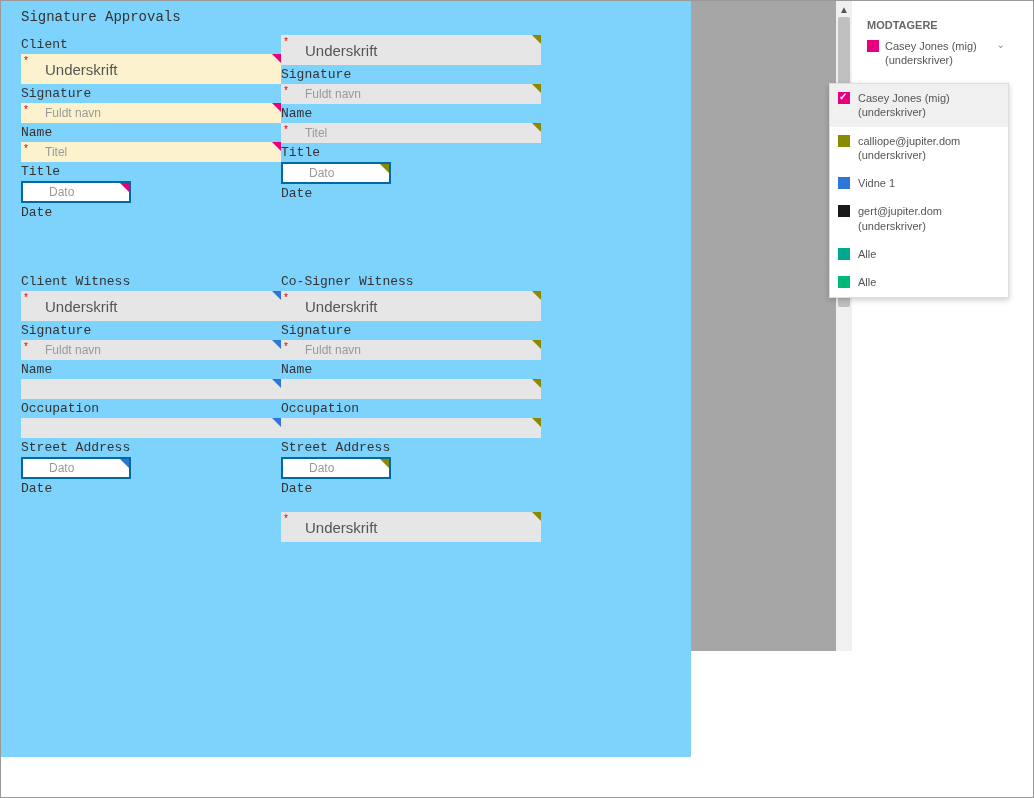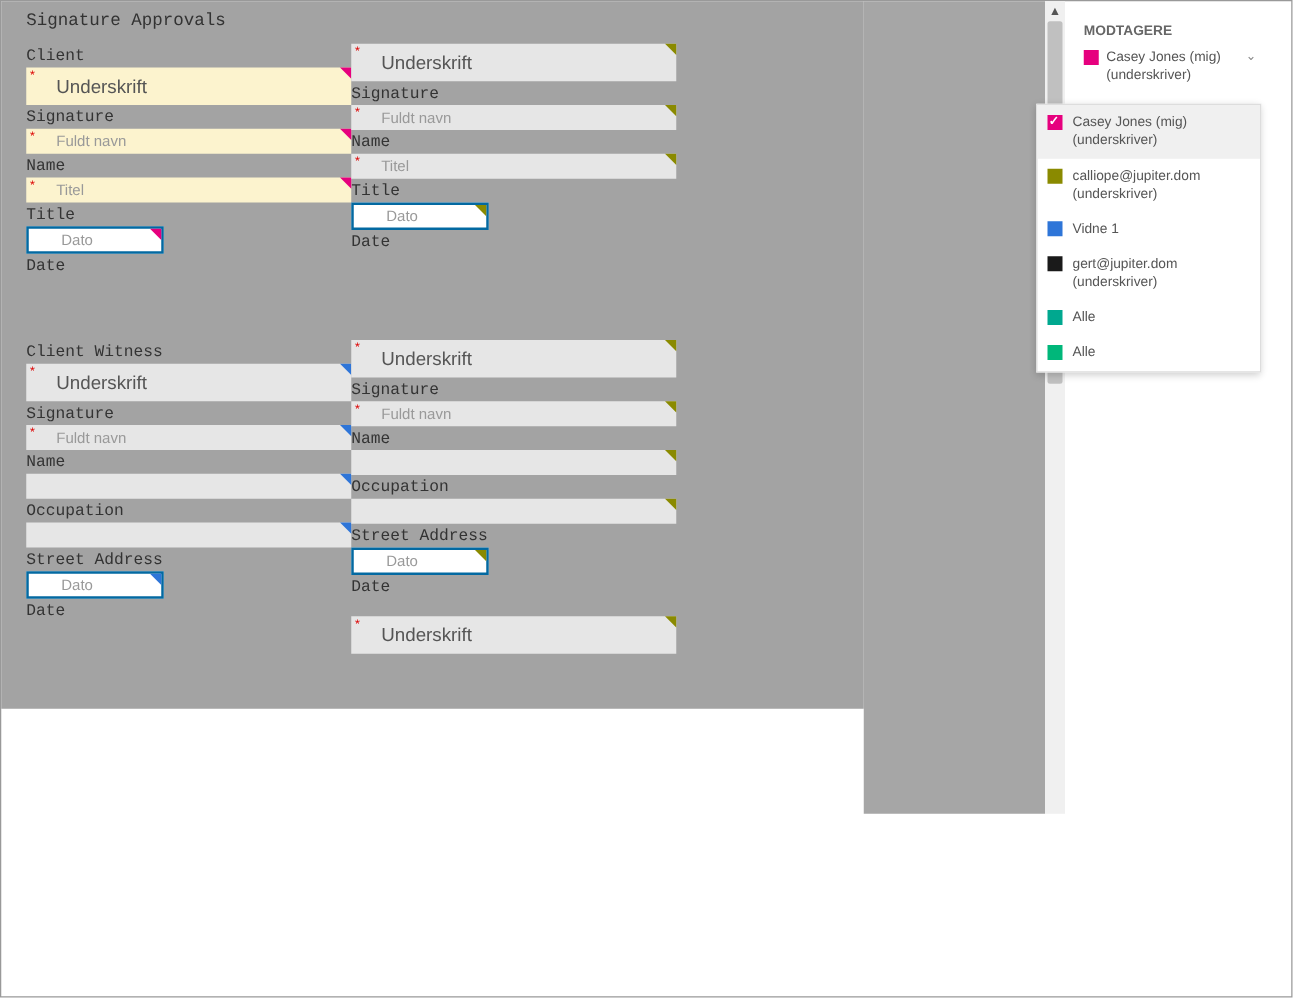--- a/index.html
+++ b/index.html
@@ -11,22 +11,22 @@
   position: relative;
   overflow: hidden;
   border: 1px solid #999;
   box-shadow: 3px 3px 6px rgba(0,0,0,0.3);
 }
 .doc-area {
   position: absolute;
   left: 0;
   top: 0;
   width: 690px;
-  height: 566px;
-  background: #a3a3a3;
+  height: 756px;
+  background: #7dd3fc;
   padding: 8px 20px;
 }
 .gray-panel {
   position: absolute;
   left: 690px;
   top: 0;
   width: 145px;
   height: 650px;
   background: #a6a6a6;
 }
@@ -284,20 +284,21 @@
       </div>
       <div class="label">Street Address</div>
       <div class="field-box white narrow">
         <span class="ph">Dato</span>
         <span class="corner blue"></span>
       </div>
       <div class="label">Date</div>
     </div>
 
     <div class="col">
+      <div class="label">Co-Signer Witness</div>
       <div class="field-box large gray">
         <span class="req">*</span>
         <span class="ph">Underskrift</span>
         <span class="corner olive"></span>
       </div>
       <div class="label">Signature</div>
       <div class="field-box gray">
         <span class="req">*</span>
         <span class="ph">Fuldt navn</span>
         <span class="corner olive"></span>

